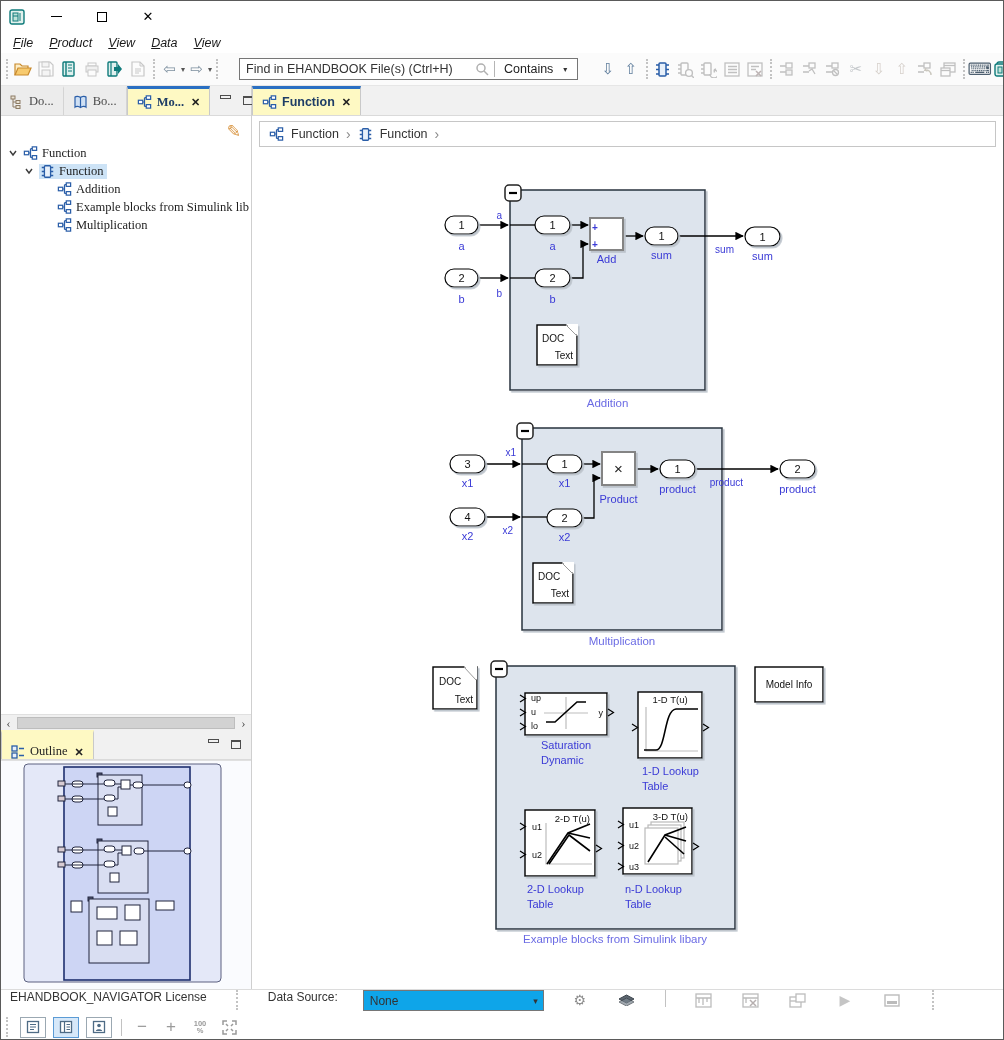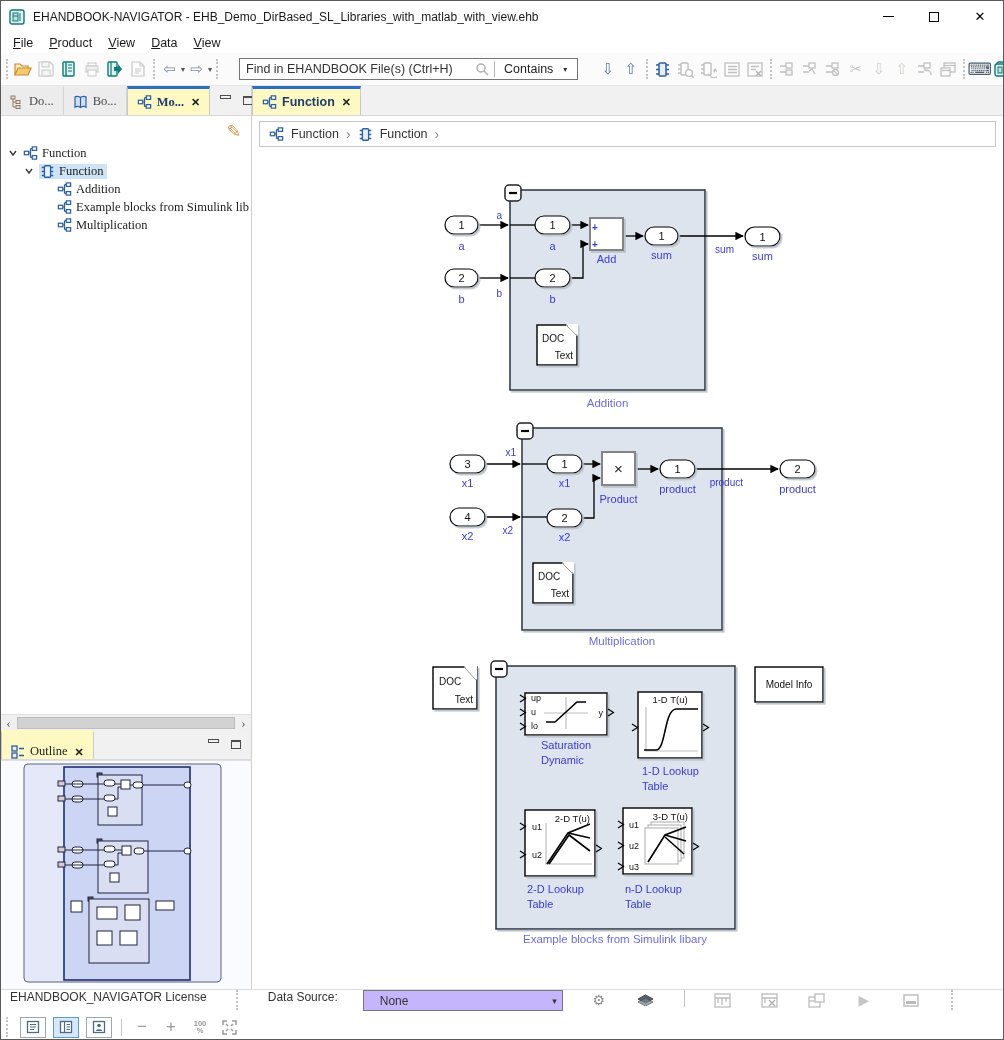--- a/index.html
+++ b/index.html
@@ -10,21 +10,21 @@
   
   .titlebar{height:31px;flex:0 0 auto;display:flex;align-items:center;padding-left:8px;font-size:12px;background:#fff;}
   .title-text{flex:1;white-space:nowrap;overflow:hidden;}
   .win-btns{display:flex;height:100%;}
   .win-btn{width:46px;display:flex;align-items:center;justify-content:center;}
   .wb-min{width:11px;height:1px;background:#000;}
   .wb-max{width:10px;height:10px;border:1px solid #000;}
   .wb-close{font-size:13px;color:#000;}
 
   
-  .menubar{height:21px;flex:0 0 auto;display:flex;align-items:center;padding-left:4px;background:#fff;}
+  .menubar{height:21px;flex:0 0 auto;display:flex;align-items:center;padding-left:4px;background:#fff;font-style:italic;}
   .menu-item{display:inline-block;padding:1px 8px;font-size:12.5px;}
   .menu-item::first-letter{text-decoration:underline;}
 
   
   .toolbar{height:33px;flex:0 0 auto;display:flex;align-items:center;background:#fbfbfb;border-bottom:1px solid #e6e6e6;padding-left:1px;white-space:nowrap;}
   .grip{width:4px;height:20px;border-left:2px dotted #c3c3c3;margin:0 3px 0 4px;}
   .tbi{width:23px;height:24px;display:flex;align-items:center;justify-content:center;flex:0 0 auto;}
   .tbi.glyph{font-size:15px;color:#7d8f9f;}
   .tbi.gray{opacity:.45;filter:grayscale(60%);}
   .caret{font-size:8px;color:#555;width:10px;text-align:center;}
@@ -86,21 +86,21 @@
   .axis{stroke:#bdbdbd;stroke-width:1.2;fill:none;}
   .curve{stroke:#000;stroke-width:1.6;fill:none;}
   .pchev{stroke:#000;stroke-width:1.2;fill:none;}
   .fold{stroke:#9a9a9a;stroke-width:1;}
   .page{fill:#fff;stroke:#b9b9b9;stroke-width:1.2;}
 
   
   .statusbar{flex:0 0 auto;height:50px;border-top:1px solid #dcdcdc;display:flex;flex-direction:column;background:#fff;}
   .sb-row1{height:26px;display:flex;align-items:flex-start;font-size:12px;color:#333;gap:25px;padding-left:9px;}
   .sb-row2{height:24px;display:flex;align-items:center;gap:7px;padding-left:5px;}
-  .combo{width:200px;height:21px;border:1px solid #767676;display:flex;align-items:center;padding:0 5px 0 16px;font-size:12px;background:#c4b5fd;}
+  .combo{width:181px;height:21px;border:1px solid #767676;display:flex;align-items:center;padding:0 5px 0 6px;font-size:12px;background:#0ea5e9;}
   .combo-caret{margin-left:auto;font-size:9px;color:#333;}
   .sbi{width:22px;height:20px;display:flex;align-items:center;justify-content:center;}
   .sbi.glyph{font-size:14px;color:#8d8d8d;}
   .sbi.gray{opacity:.5;filter:grayscale(70%);}
   .vsep{width:1px;height:17px;background:#c2c2c2;margin:0 2px;}
   .vbtn{width:26px;height:21px;border:1px solid #9ba8b2;background:#fff;display:flex;align-items:center;justify-content:center;}
   .vbtn.active{background:#d6e8f9;border-color:#5b9bd5;}
   .zoomglyph{display:flex;flex-direction:column;align-items:center;justify-content:center;font-size:7.5px;line-height:7px;color:#9a9a9a;font-weight:bold;}
   .sb-sym{font-size:17px;color:#9a9a9a;width:22px;text-align:center;}
 </style>
@@ -110,21 +110,20 @@
 <div class="window">
 
   <div class="titlebar">
     <span style="margin-right:7px;display:flex;">
       <svg width="17" height="16" viewBox="0 0 17 16">
           <rect x="1" y="1" width="14" height="14" rx="2" fill="#e2f1ed" stroke="#0f7b7b" stroke-width="1.4"></rect>
           <rect x="4" y="4" width="5" height="8" fill="#bfe3da" stroke="#0f7b7b"></rect>
           <path d="M11,4 V12 M4,7 H9" stroke="#0f7b7b"></path>
         </svg>
     </span>
-    <span class="title-text">EHANDBOOK-NAVIGATOR - EHB_Demo_DirBased_SL_Libraries_with_matlab_with_view.ehb</span>
     <div class="win-btns">
       <div class="win-btn">
           <div class="wb-min"></div>
         </div>
       <div class="win-btn">
           <div class="wb-max"></div>
         </div>
       <div class="win-btn">
           <span class="wb-close">✕</span>
         </div>

